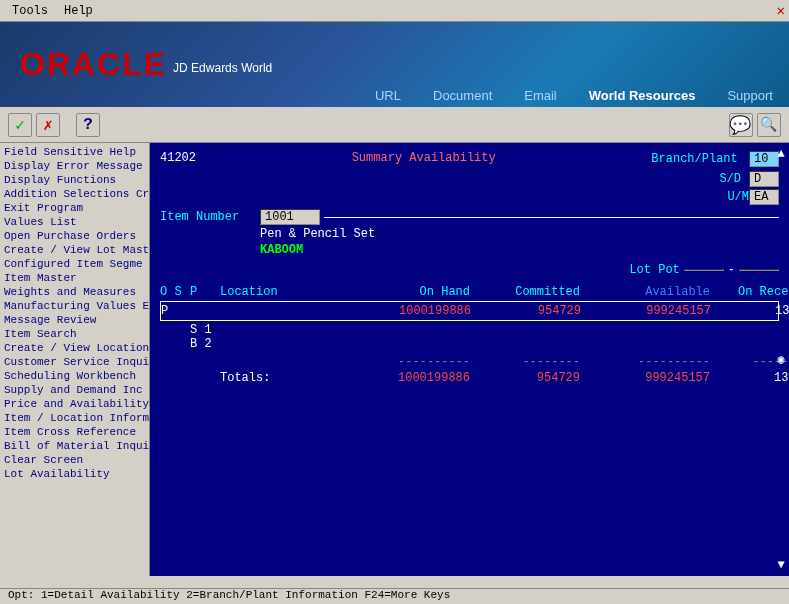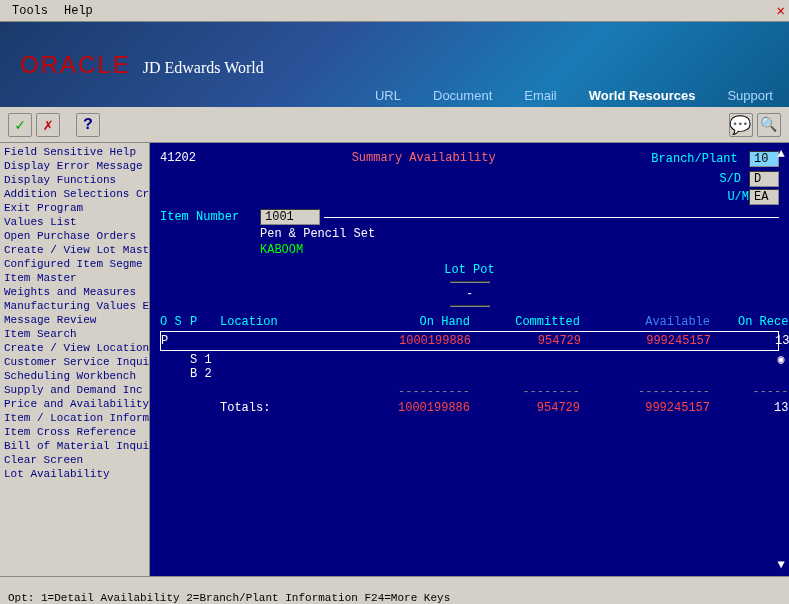--- a/index.html
+++ b/index.html
@@ -5,21 +5,21 @@
     * { margin: 0; padding: 0; box-sizing: border-box; }
     body { width: 789px; height: 604px; font-family: 'Courier New', monospace; font-size: 12px; background: #d4d0c8; overflow: hidden; }
 
     
     .menubar { background: #d4d0c8; display: flex; align-items: center; padding: 2px 4px; border-bottom: 1px solid #888; height: 22px; }
     .menubar-item { padding: 2px 8px; cursor: pointer; font-size: 12px; }
 
     
     .header-banner { background: linear-gradient(135deg, #1a3a6b 0%, #2a5298 40%, #1a7ab5 70%, #0d5a8c 100%); height: 85px; display: flex; align-items: center; position: relative; }
     .oracle-logo { display: flex; align-items: center; padding-left: 20px; }
-    .oracle-text { color: #cc0000; font-size: 24px; font-weight: normal; font-family: Arial, sans-serif; letter-spacing: 2px; }
+    .oracle-text { color: #cc0000; font-size: 32px; font-weight: bold; font-family: Arial, sans-serif; letter-spacing: 2px; }
     .header-nav { position: absolute; right: 0; bottom: 0; display: flex; }
     .header-nav-item { color: #aad4ff; font-size: 13px; padding: 4px 16px; cursor: pointer; font-family: Arial, sans-serif; }
     .header-nav-item.active { color: white; font-weight: bold; }
 
     
     .toolbar { background: #d4d0c8; display: flex; align-items: center; padding: 4px 8px; border-bottom: 1px solid #888; height: 36px; gap: 4px; }
     .toolbar-btn { width: 24px; height: 24px; display: flex; align-items: center; justify-content: center; cursor: pointer; border: 1px solid #888; background: #d4d0c8; border-radius: 2px; }
     .toolbar-sep { width: 8px; }
     .toolbar-right { margin-left: auto; display: flex; gap: 4px; }
     .check-icon { color: #00aa00; font-size: 16px; font-weight: bold; }
@@ -33,38 +33,38 @@
 
     
     .sidebar { width: 150px; background: #d4d0c8; border-right: 1px solid #888; overflow-y: auto; padding: 2px 0; flex-shrink: 0; }
     .sidebar-item { padding: 1px 4px; cursor: pointer; font-size: 11px; color: #000080; white-space: nowrap; overflow: hidden; }
 
     
     .content { flex: 1; background: #000080; color: white; padding: 8px 10px; font-family: 'Courier New', monospace; font-size: 12px; overflow: hidden; position: relative; }
     .content-inner { color: white; }
 
     
-    .statusbar { background: #d4d0c8; height: 28px; display: flex; align-items: flex-end; padding: 0 8px; border-top: 1px solid #888; font-size: 11px; font-family: 'Courier New', monospace; position: absolute; bottom: 0; width: 100%; }
+    .statusbar { background: #d4d0c8; height: 16px; display: flex; align-items: flex-start; padding: 0 8px; border-top: 1px solid #888; font-size: 11px; font-family: 'Courier New', monospace; position: absolute; bottom: 0; width: 100%; }
 
     
     .scrollbar-area { position: absolute; right: 0; top: 0; bottom: 0; width: 16px; display: flex; flex-direction: column; align-items: center; justify-content: space-between; padding: 4px 0; }
   </style>
 </head>
 <body>
 
 <div class="menubar">
   <span class="menubar-item">Tools</span>
   <span class="menubar-item">Help</span>
   <span style="margin-left:auto; color:#cc0000; font-size:14px; cursor:pointer;">✕</span>
 </div>
 
 <div class="header-banner">
   <div class="oracle-logo">
     <span class="oracle-text">ORACLE</span>
-    <span style="color:white; font-size:16px; margin-left:12px; font-family:Liberation Serif, serif; font-weight:normal; margin-top:6px;">JD Edwards World</span>
+    <span style="color:white; font-size:12px; margin-left:6px; font-family:Liberation Sans, sans-serif; font-weight:normal; margin-top:6px;">JD Edwards World</span>
   </div>
   <div class="header-nav">
     <span class="header-nav-item">URL</span>
     <span class="header-nav-item">Document</span>
     <span class="header-nav-item">Email</span>
     <span class="header-nav-item active">World Resources</span>
     <span class="header-nav-item">Support</span>
   </div>
 </div>
 
@@ -145,24 +145,24 @@
 
       <div style="display:flex; align-items:center; margin-bottom:2px;">
         <span style="color:#00ffff; min-width:100px;">Item Number</span>
         <span style="display:inline-block; background:#d4d0c8; color:#000; padding:0 4px; min-width:60px; border:1px inset #888;">1001</span>
         <span style="flex:1; border-bottom:1px solid white; margin-left:4px;"></span>
       </div>
       <div style="margin-left:100px; margin-bottom:2px;">
         <span style="color:white;">Pen &amp; Pencil Set</span>
       </div>
       <div style="margin-left:100px; margin-bottom:6px;">
-        <span style="color:#00ff00;">KABOOM</span>
-      </div>
-
-      <div style="display:flex; justify-content:flex-end; margin-bottom:8px; align-items:center; gap:4px;flex-direction:column;">
+        <span style="color:#00ff00;font-weight:bold;">KABOOM</span>
+      </div>
+
+      <div style="display:flex; justify-content:flex-end; margin-bottom:8px; align-items:center; gap:4px;">
         <span style="color:#00ffff;">Lot Pot</span>
         <span style="display:inline-block; background:#d4d0c8; color:#000; padding:0 4px; min-width:40px; border:1px inset #888;"></span>
         <span style="color:white;">-</span>
         <span style="display:inline-block; background:#d4d0c8; color:#000; padding:0 4px; min-width:40px; border:1px inset #888;"></span>
       </div>
 
       <div style="display:grid; grid-template-columns:30px 30px 120px 130px 110px 130px 100px; margin-bottom:2px;">
         <span style="color:#00ffff;">O S</span>
         <span style="color:#00ffff;">P</span>
         <span style="color:#00ffff;">Location</span>

